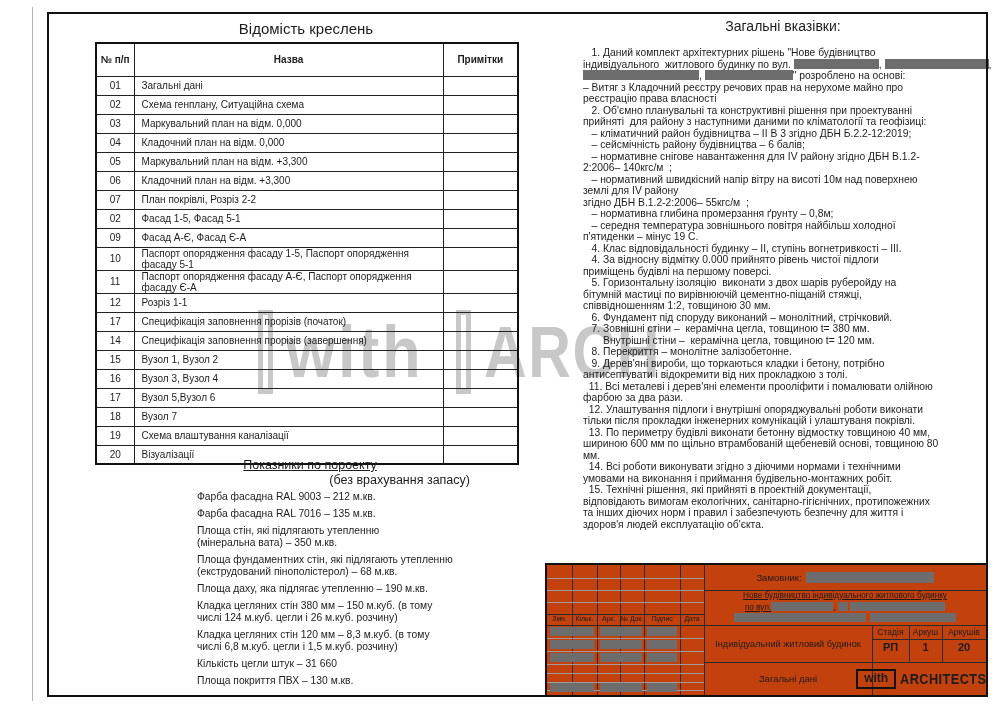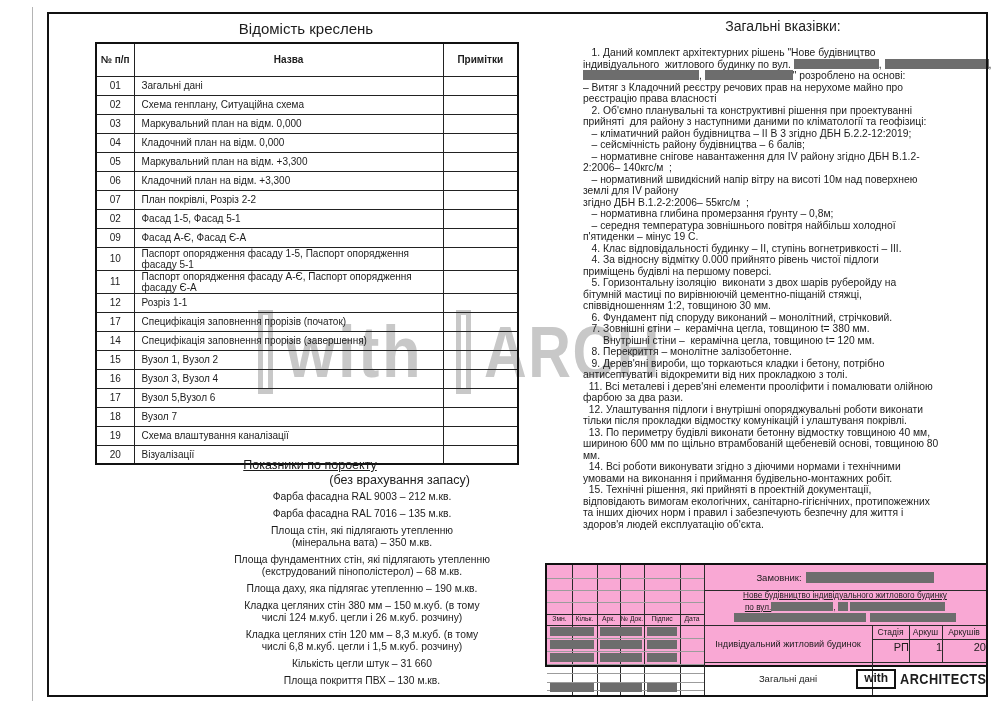--- a/index.html
+++ b/index.html
@@ -22,45 +22,45 @@
              z-index:2;border:2px solid #111;background:transparent;}
   .reg-table th,.reg-table td{border:1px solid #222;font-weight:normal;font-size:10px;padding:0;box-sizing:border-box;}
   .reg-table th{height:33px;text-align:center;line-height:11px;font-weight:bold;}
   .reg-table td{height:19px;}
   .c-num{text-align:center;}
   .c-name{text-align:left;padding-left:7px !important;}
   
   .ind-title{position:absolute;left:150px;top:458px;width:320px;text-align:center;font-size:12.5px;
              text-decoration:underline;z-index:2;}
   .ind-sub{position:absolute;left:150px;top:473px;width:320px;text-align:right;font-size:12.5px;z-index:2;}
-  .ind-list{position:absolute;left:197px;top:491px;width:330px;font-size:10.3px;line-height:12px;z-index:2;text-align:center;}
+  .ind-list{position:absolute;left:197px;top:491px;width:330px;font-size:10.3px;line-height:12px;z-index:2;}
   .ind-item{white-space:pre-line;margin-bottom:5px;}
   
   .notes-title{position:absolute;left:583px;top:18px;width:400px;text-align:center;font-size:14px;z-index:2;}
   .notes-body{position:absolute;left:583px;top:47px;width:402px;font-size:10.3px;line-height:11.5px;z-index:2;}
   .nline{white-space:pre;}
   .redact{display:inline-block;height:10px;background:#6d6d6d;vertical-align:-1px;}
   
-  .stamp{position:absolute;left:545px;top:563px;width:443px;height:104px;border:2px solid #111;
-         box-sizing:border-box;background:#f9a8d4;z-index:3;}
+  .stamp{position:absolute;left:545px;top:563px;width:443px;height:134px;border:2px solid #111;
+         box-sizing:border-box;background:#c2410c;z-index:3;}
   .stamp .vl{position:absolute;width:1px;background:#2a2a2a;top:0;height:130px;}
   .stamp .hl{position:absolute;height:1px;background:#2a2a2a;}
   .stamp .light{background:#9c9c9c;}
   .rev-label{position:absolute;top:50px;font-size:6.8px;text-align:center;}
   .sbar{position:absolute;height:9px;background:#6d6d6d;}
   .cust-row{position:absolute;left:157px;top:3px;width:282px;height:20px;text-align:center;font-size:9.5px;
             line-height:20px;white-space:nowrap;}
   .cust-bar{display:inline-block;width:128px;height:11px;background:#6d6d6d;vertical-align:-2px;margin-left:4px;}
   .proj-row{position:absolute;left:157px;top:26px;width:282px;text-align:center;font-size:8.2px;line-height:10.5px;}
   .proj-row .u{text-decoration:underline;}
   .pbar{display:inline-block;height:9px;background:#6d6d6d;vertical-align:-1px;}
   .obj-name{position:absolute;left:157px;top:60px;width:168px;height:37px;display:flex;align-items:center;
             justify-content:center;font-size:9.2px;text-align:center;}
   .st-head{position:absolute;top:62px;font-size:8.5px;text-align:center;}
-  .st-val{position:absolute;top:76px;font-size:11px;text-align:right;}
+  .st-val{position:absolute;top:76px;font-size:11px;text-align:center;font-weight:bold;}
   .sheet-title{position:absolute;left:157px;top:97px;width:168px;height:33px;display:flex;align-items:center;
                justify-content:center;font-size:9.5px;}
   .logo-cell{position:absolute;left:325px;top:97px;width:114px;height:33px;display:flex;align-items:center;
              justify-content:center;gap:4px;}
   .logo-with{border:2px solid #111;font-size:12px;font-weight:bold;padding:1px 6px 2px 6px;line-height:13px;}
   .logo-arch{font-size:15px;font-weight:bold;letter-spacing:0.5px;transform:scaleX(0.85);
              transform-origin:left center;white-space:nowrap;}
 </style>
 </head>
 <body>
@@ -299,21 +299,21 @@
 
         <div class="nline">антисептувати і відокремити від них прокладкою з толі.</div>
 
 
         <div class="nline">  11. Всі металеві і дерев'яні елементи прооліфити і помалювати олійною</div>
 
         <div class="nline">фарбою за два рази.</div>
 
         <div class="nline">  12. Улаштування підлоги і внутрішні опоряджувальні роботи виконати</div>
 
-        <div class="nline">тільки після прокладки відмостку комунікацій і улаштуваня покрівлі.</div>
+        <div class="nline">тільки після прокладки інженерних комунікацій і улаштуваня покрівлі.</div>
 
         <div class="nline">  13. По периметру будівлі виконати бетонну відмостку товщиною 40 мм,</div>
 
         <div class="nline">шириною 600 мм по щільно втрамбованій щебеневій основі, товщиною 80</div>
 
         <div class="nline">мм.</div>
 
         <div class="nline">  14. Всі роботи виконувати згідно з діючими нормами і технічними</div>
 
         <div class="nline">умовами на виконання і приймання будівельно-монтажних робіт.</div>

